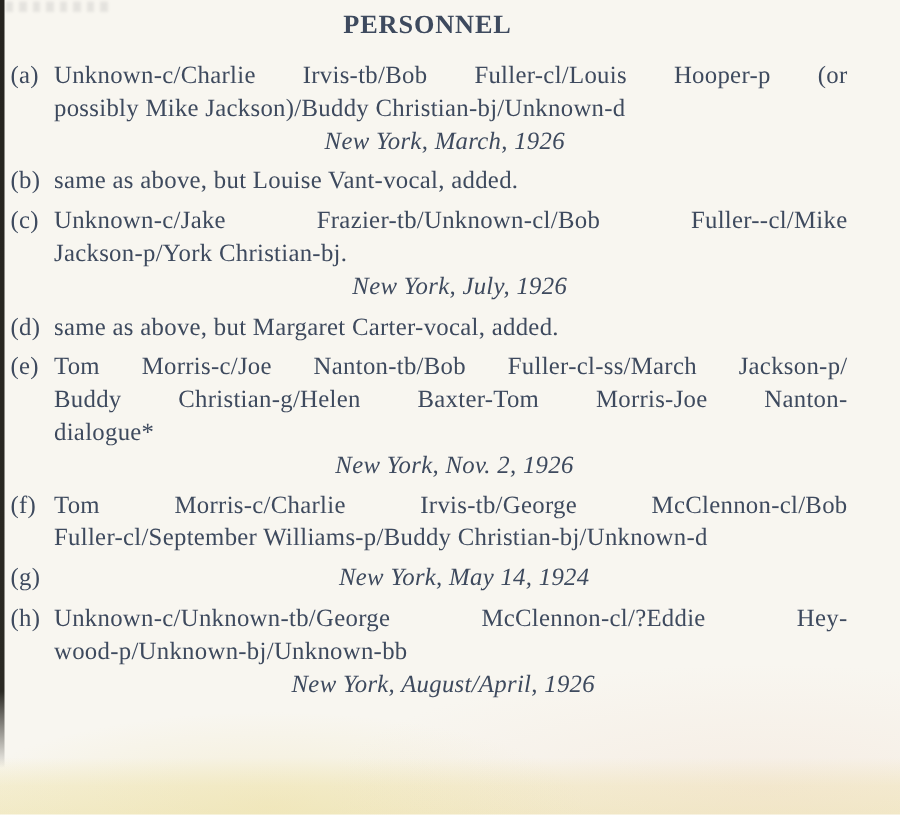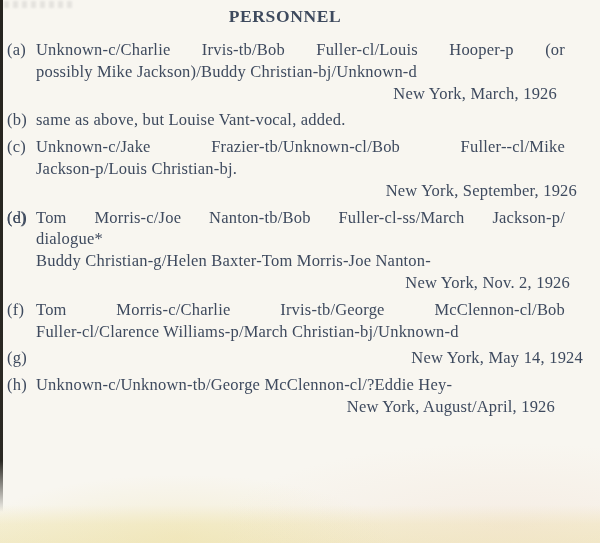--- a/index.html
+++ b/index.html
@@ -62,21 +62,22 @@
     white-space: nowrap;
     overflow: visible;
     text-align: justify;
     text-align-last: justify;
   }
   .entry-line:last-child {
     text-align-last: left;
   }
   .date {
     line-height: 21.8px;
-    text-align: right;
+    font-style: italic;
+    text-align: center;
     white-space: nowrap;
   }
   
   .entry:nth-child(1) .date { margin-right: 8px; }
   .entry:nth-child(3) .date { margin-right: -12px; }
   .entry:nth-child(5) .date { margin-right: -5px; }
   .entry:nth-child(6) .date { margin-right: -15px; }
   .entry:nth-child(7) .date { margin-right: -18px; }
   .entry:nth-child(8) .date { margin-right: 10px; }
 </style>
@@ -104,54 +105,58 @@
     <div class="entry-lines">
           <div class="entry-line">same as above, but Louise Vant-vocal, added.</div>
         </div>
 
   </div>
 
   <div class="entry">
     <span class="entry-label">(c)</span>
     <div class="entry-lines">
           <div class="entry-line">Unknown-c/Jake Frazier-tb/Unknown-cl/Bob Fuller--cl/Mike</div>
-          <div class="entry-line">Jackson-p/Louis Christian-bj.</div>
+          <div class="entry-line">Jackson-p/York Christian-bj.</div>
         </div>
-    <div class="date">New York, September, 1926</div>
+    <div class="date">New York, July, 1926</div>
   </div>
 
   <div class="entry">
     <span class="entry-label">(d)</span>
+    <div class="entry-lines">
+          <div class="entry-line">same as above, but Margaret Carter-vocal, added.</div>
+        </div>
 
   </div>
 
   <div class="entry">
     <span class="entry-label">(e)</span>
     <div class="entry-lines">
           <div class="entry-line">Tom Morris-c/Joe Nanton-tb/Bob Fuller-cl-ss/March Jackson-p/</div>
+          <div class="entry-line">Buddy Christian-g/Helen Baxter-Tom Morris-Joe Nanton-</div>
           <div class="entry-line">dialogue*</div>
-          <div class="entry-line">Buddy Christian-g/Helen Baxter-Tom Morris-Joe Nanton-</div>
         </div>
     <div class="date">New York, Nov. 2, 1926</div>
   </div>
 
   <div class="entry">
     <span class="entry-label">(f)</span>
     <div class="entry-lines">
           <div class="entry-line">Tom Morris-c/Charlie Irvis-tb/George McClennon-cl/Bob</div>
-          <div class="entry-line">Fuller-cl/Clarence Williams-p/March Christian-bj/Unknown-d</div>
+          <div class="entry-line">Fuller-cl/September Williams-p/Buddy Christian-bj/Unknown-d</div>
         </div>
   </div>
 
   <div class="entry">
     <span class="entry-label">(g)</span>
     <div class="date">New York, May 14, 1924</div>
   </div>
 
   <div class="entry">
     <span class="entry-label">(h)</span>
     <div class="entry-lines">
           <div class="entry-line">Unknown-c/Unknown-tb/George McClennon-cl/?Eddie Hey-</div>
+          <div class="entry-line">wood-p/Unknown-bj/Unknown-bb</div>
         </div>
     <div class="date">New York, August/April, 1926</div>
   </div>
 </div>
 </div>
 
 </body></html>

